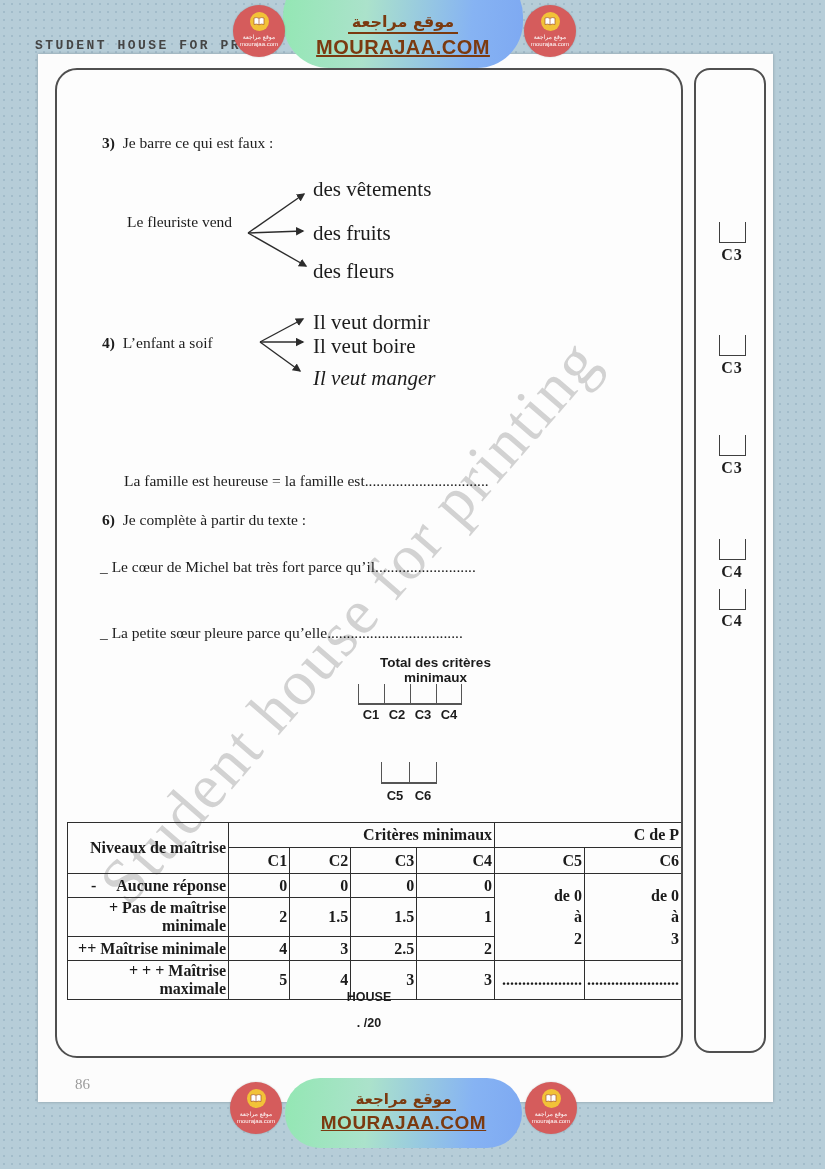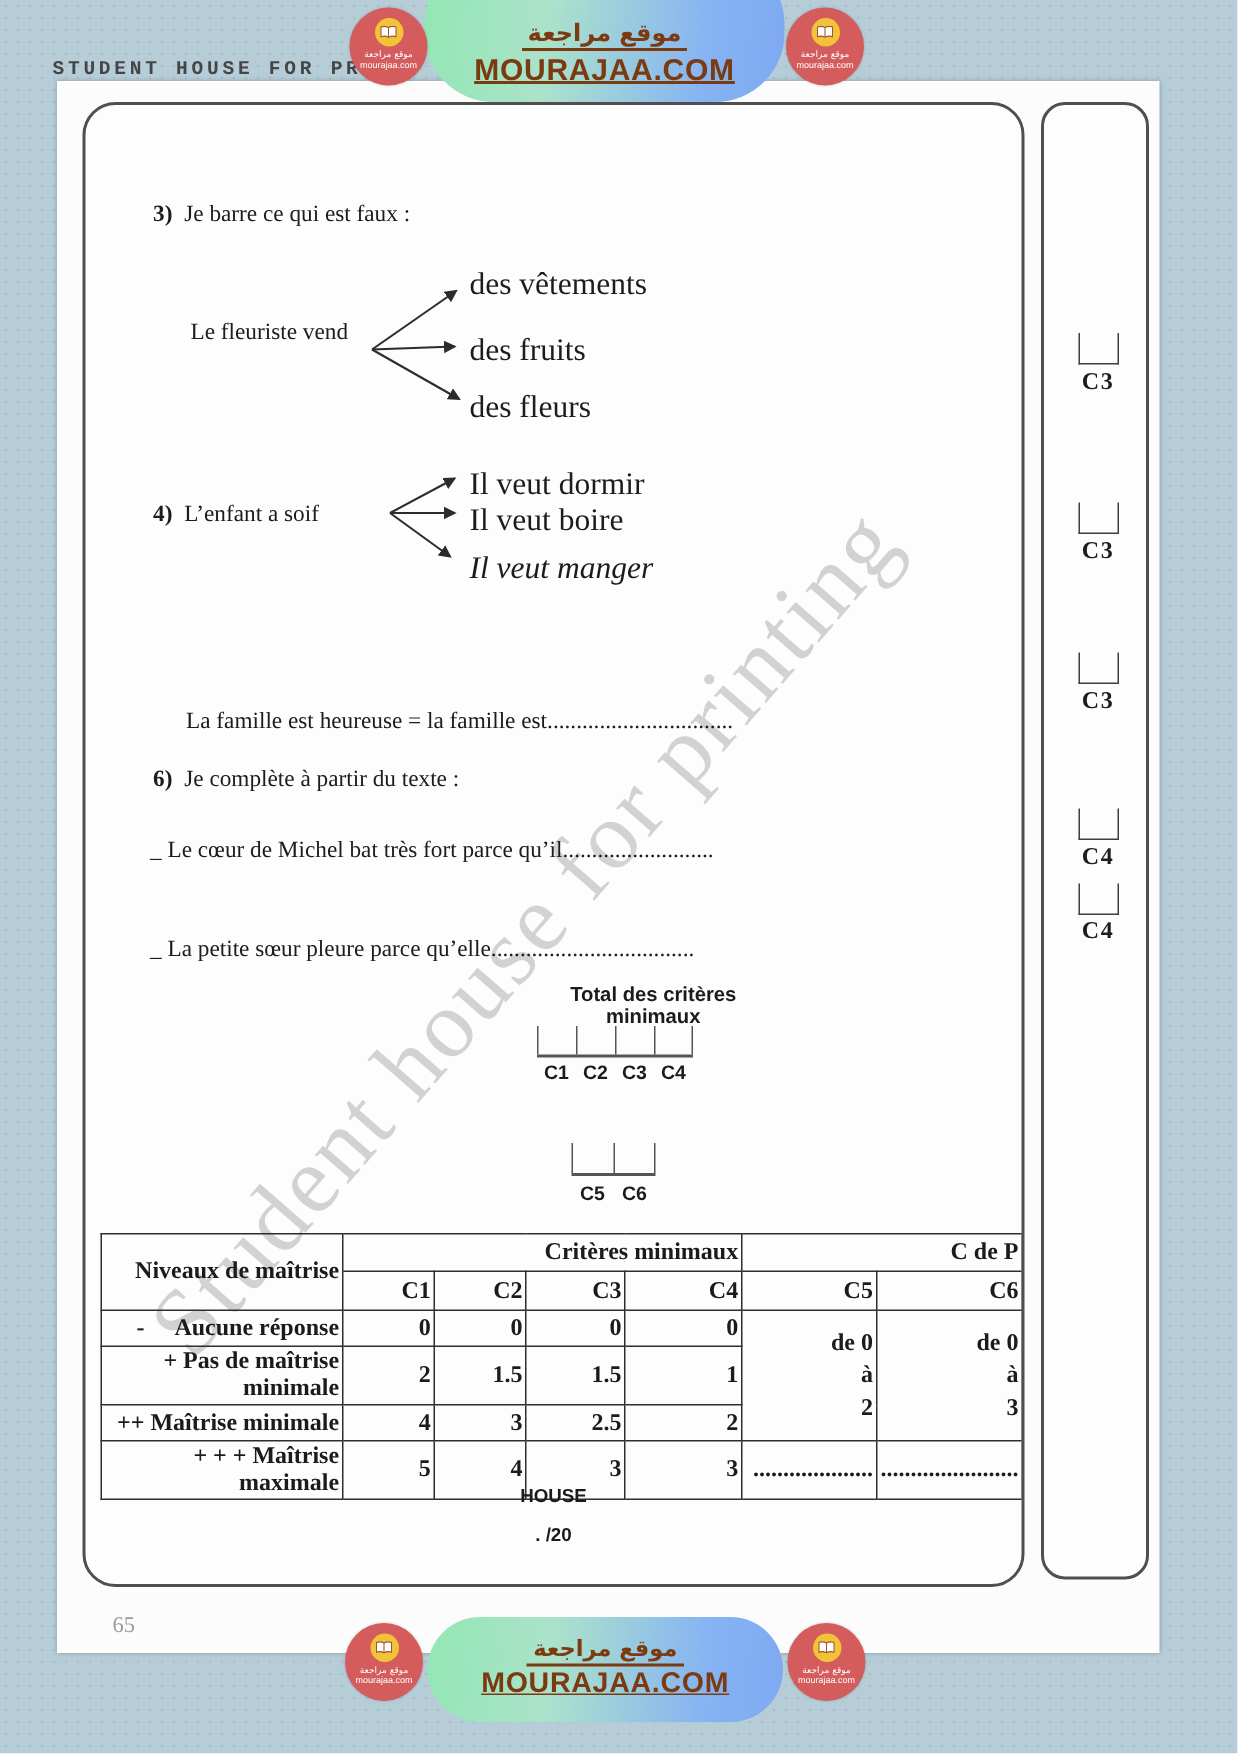--- a/index.html
+++ b/index.html
@@ -324,21 +324,21 @@
     <div class="score-item">
       <div class="score-box" style="top:469px;"></div>
       <div class="score-label" style="top:493px;">C4</div>
     </div>
     <div class="score-item">
       <div class="score-box" style="top:519px;"></div>
       <div class="score-label" style="top:542px;">C4</div>
     </div>
   </div>
 
-  <div class="page-number">65</div>
+  <div class="page-number">86</div>
 
   <div class="banner banner-bottom">
     <div class="banner-arabic">موقع مراجعة</div>
     <div class="banner-url">MOURAJAA.COM</div>
   </div>
 
   <div class="badge" style="left:230px; top:1082px;">
     <div class="badge-logo">
       <svg width="12" height="9" viewBox="0 0 12 9">
           <path d="M1,1 Q3.5,0 6,1.3 Q8.5,0 11,1 L11,7.5 Q8.5,6.5 6,7.8 Q3.5,6.5 1,7.5 Z" fill="#fff" stroke="#a5552a" stroke-width="0.7"></path>

